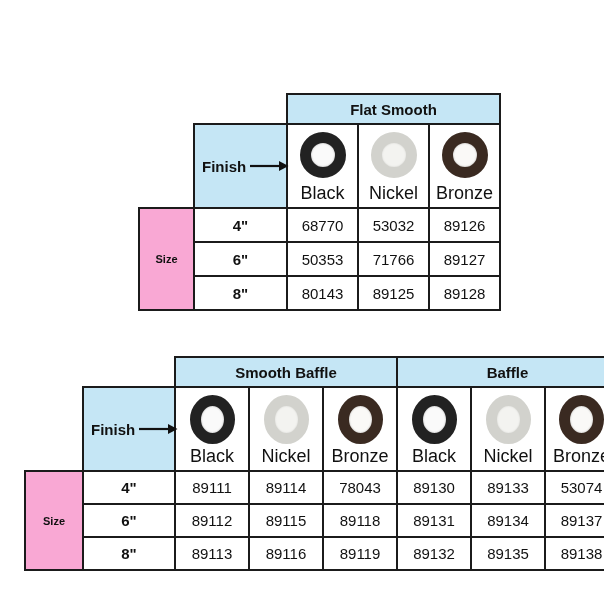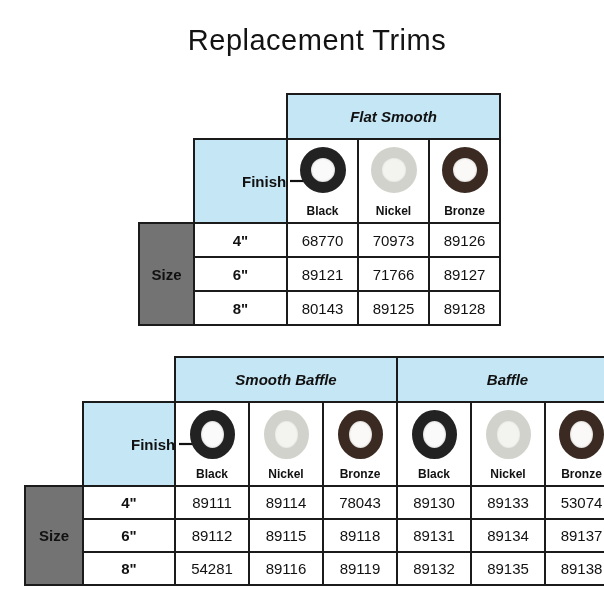--- a/index.html
+++ b/index.html
@@ -40,46 +40,44 @@
     font-size: 15px;
     padding: 0;
     background: #ffffff;
   }
   td.blank { border: none; background: transparent; }
 
   td.group-hdr {
     background: #c5e6f5;
     font-weight: bold;
     font-size: 15px;
-    height: 45px;
-    font-style: italic;
+    height: 30px;
   }
   tr.trim-row td { height: 84px; }
   tr.data-row td { height: 34px; }
   .table-bottom tr.data-row td { height: 33px; }
 
   td.finish-cell {
     background: #c5e6f5;
     font-weight: bold;
   }
   .finish-inner {
     display: flex;
     align-items: center;
     justify-content: flex-start;
     padding: 0 1px 0 7px;
     gap: 3px;
-    margin-left: 40px;
   }
   .finish-inner span { font-size: 15px; }
   .finish-arrow { flex: 0 0 auto; display: block; }
 
   td.size-cell {
-    background: #737373;
+    background: #f9a8d4;
     font-weight: bold;
-    font-size: 15px;
+    font-size: 11px;
   }
   td.size-val { font-weight: bold; }
 
   .trim-inner {
     height: 100%;
     display: flex;
     flex-direction: column;
     align-items: center;
     justify-content: space-between;
     padding: 7px 0 3px;
@@ -87,28 +85,27 @@
   .ring {
     border-radius: 50%;
     width: 46px;
     height: 46px;
     flex: 0 0 auto;
   }
   .table-bottom .ring { width: 45px; height: 49px; }
   .ring-black  { border: 11px solid #222222; background: #fafafa; box-shadow: inset 0 0 2px rgba(0,0,0,0.35); }
   .ring-nickel { border: 11px solid #d2d2cd; background: #f3f3f0; box-shadow: inset 0 0 2px rgba(0,0,0,0.12); }
   .ring-bronze { border: 11px solid #3a2a21; background: #faf9f7; box-shadow: inset 0 0 2px rgba(0,0,0,0.35); }
-  .trim-label { font-size: 12px; font-weight: 700; line-height: 1; padding-bottom: 2px; }
+  .trim-label { font-size: 18px; font-weight: 400; line-height: 1; padding-bottom: 2px; }
 </style>
 </head>
 <body>
 
 <div class="canvas">
 
-  <div class="title">Replacement Trims</div>
 
   <table class="trim-table table-top">
     <colgroup>
       <col style="width:55px">
         <col style="width:93px">
       <col style="width:71px">
         <col style="width:71px">
         <col style="width:71px">
     </colgroup>
     <tbody>
@@ -143,26 +140,26 @@
         <div class="trim-inner">
           <div class="ring ring-bronze"></div>
           <div class="trim-label">Bronze</div>
         </div>
       </td>
     </tr>
     <tr class="data-row">
       <td class="size-cell" rowspan="3">Size</td>
       <td class="size-val">4"</td>
       <td>68770</td>
-      <td>70973</td>
+      <td>53032</td>
       <td>89126</td>
     </tr>
     <tr class="data-row">
       <td class="size-val">6"</td>
-      <td>89121</td>
+      <td>50353</td>
       <td>71766</td>
       <td>89127</td>
     </tr>
     <tr class="data-row">
       <td class="size-val">8"</td>
       <td>80143</td>
       <td>89125</td>
       <td>89128</td>
     </tr>
   </tbody>
@@ -247,21 +244,21 @@
       <td class="size-val">6"</td>
       <td>89112</td>
       <td>89115</td>
       <td>89118</td>
       <td>89131</td>
       <td>89134</td>
       <td>89137</td>
     </tr>
     <tr class="data-row">
       <td class="size-val">8"</td>
-      <td>54281</td>
+      <td>89113</td>
       <td>89116</td>
       <td>89119</td>
       <td>89132</td>
       <td>89135</td>
       <td>89138</td>
     </tr>
   </tbody>
     </table>
 
 </div>

